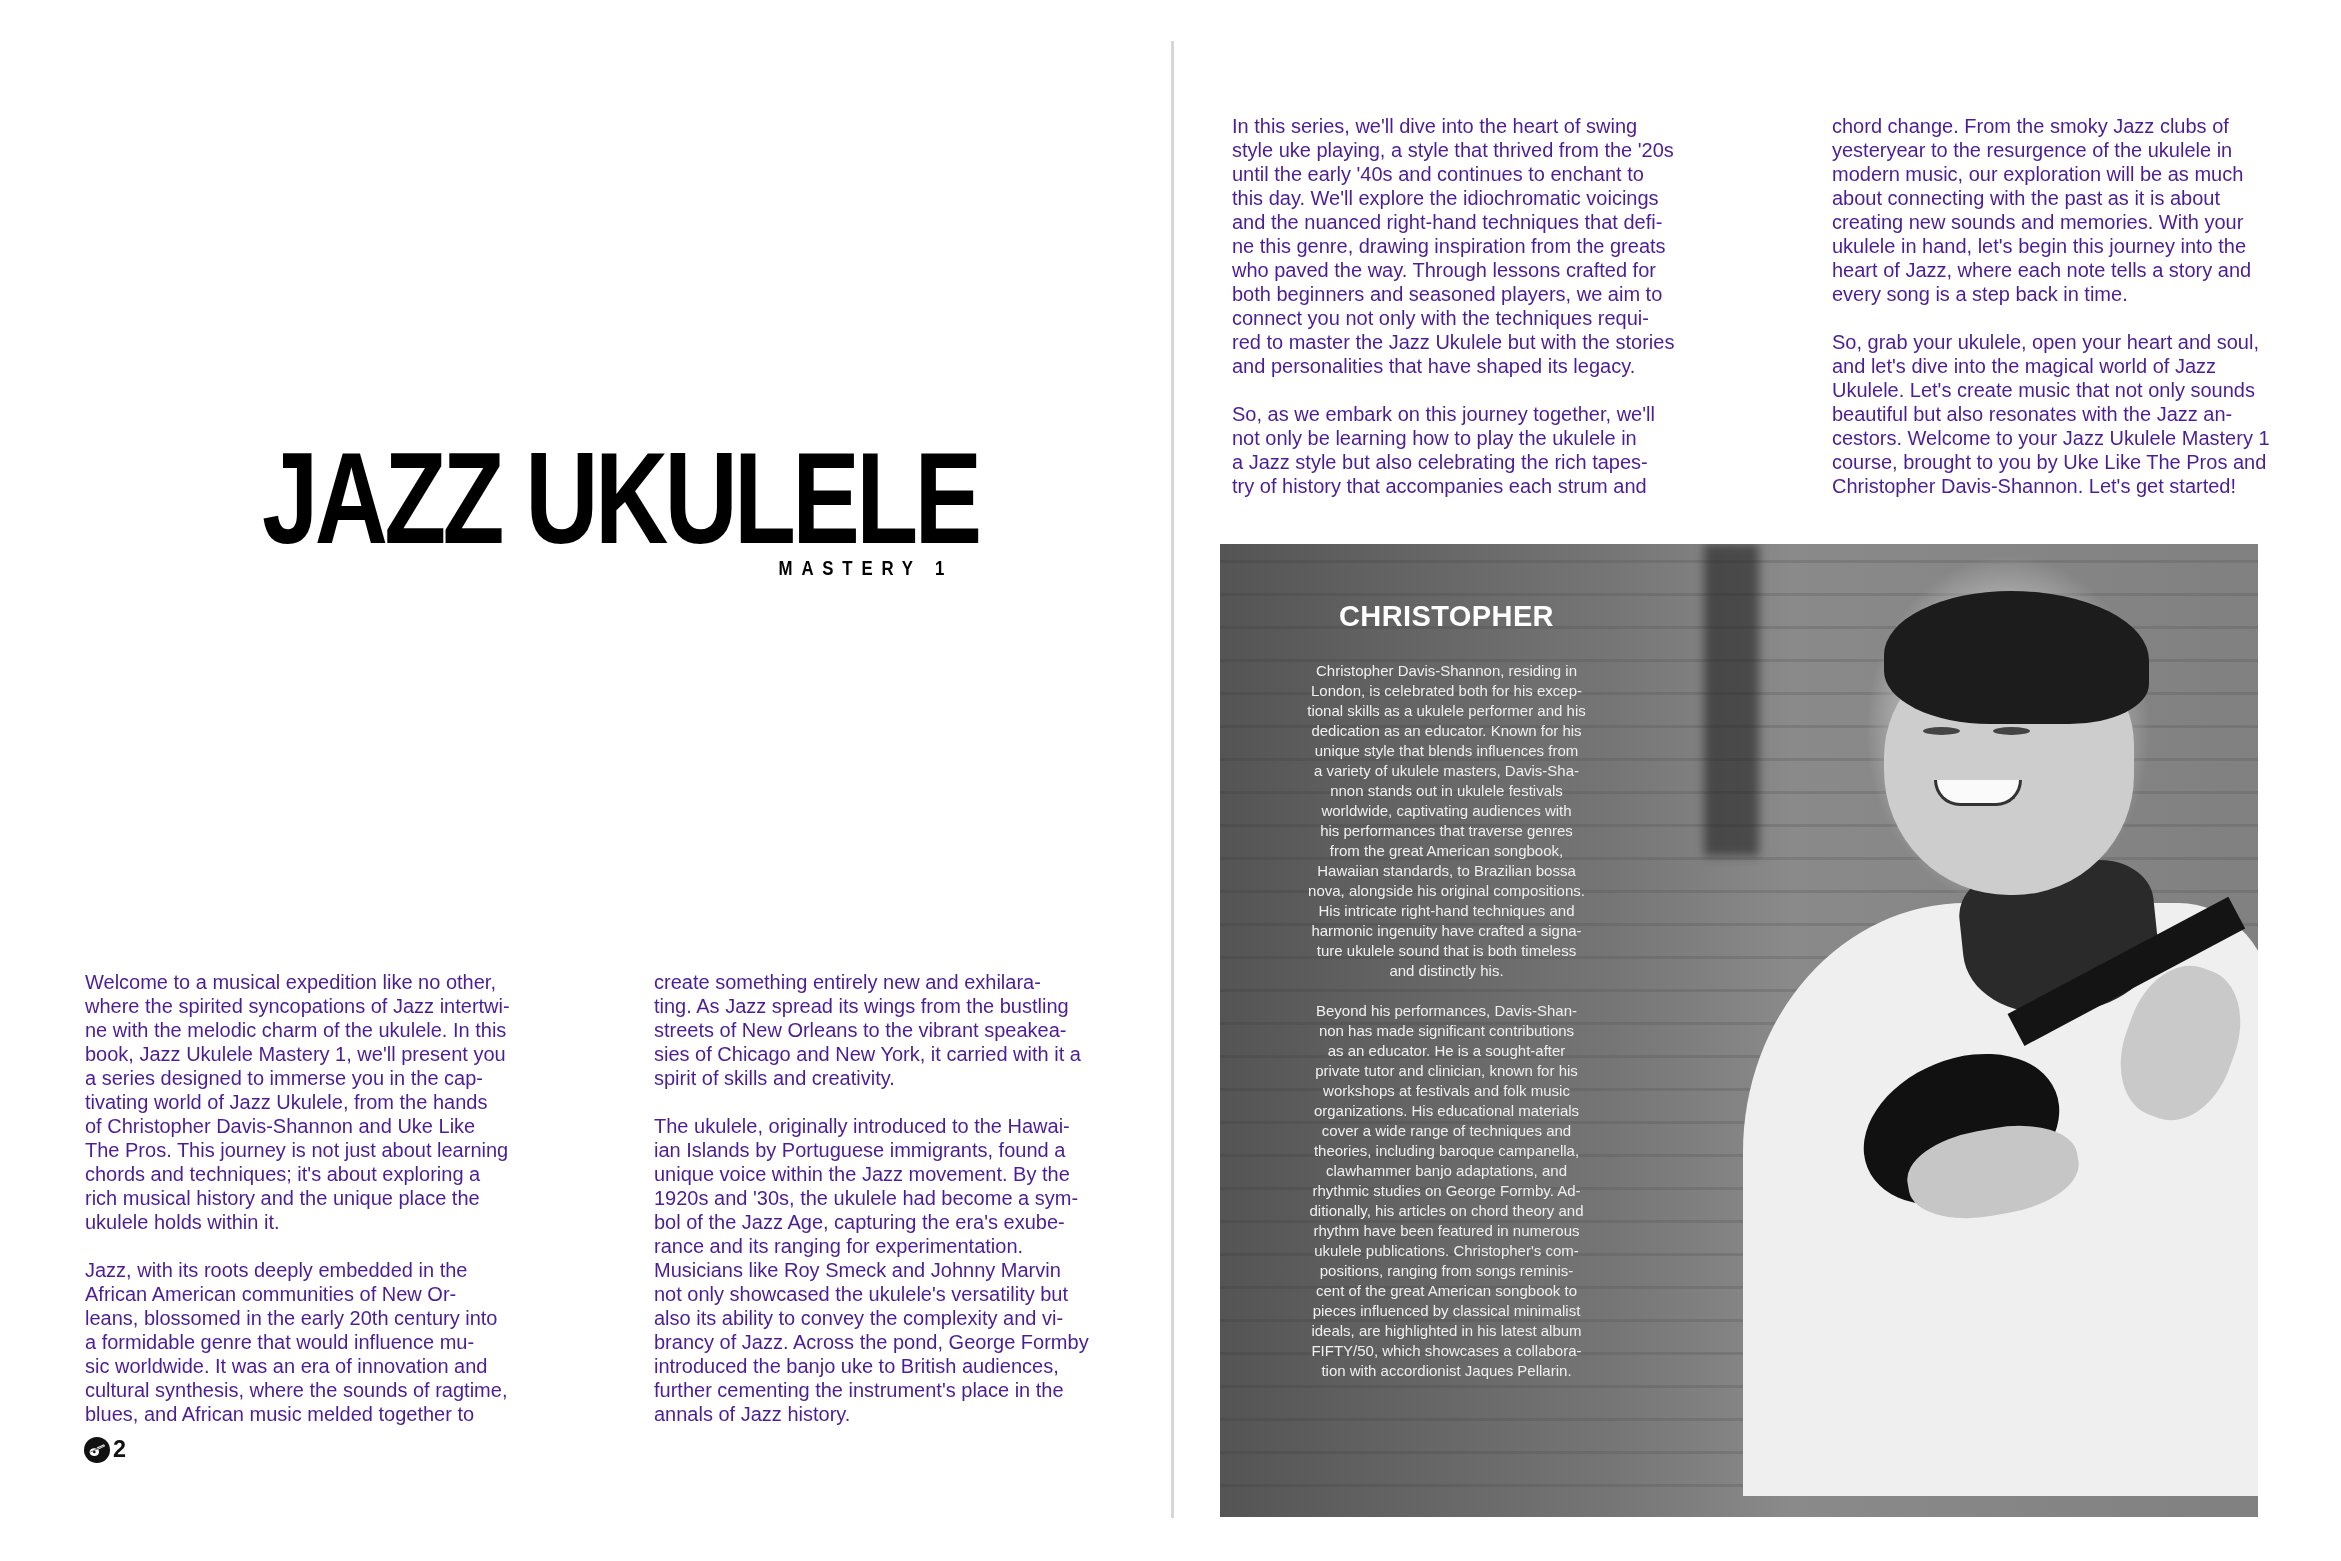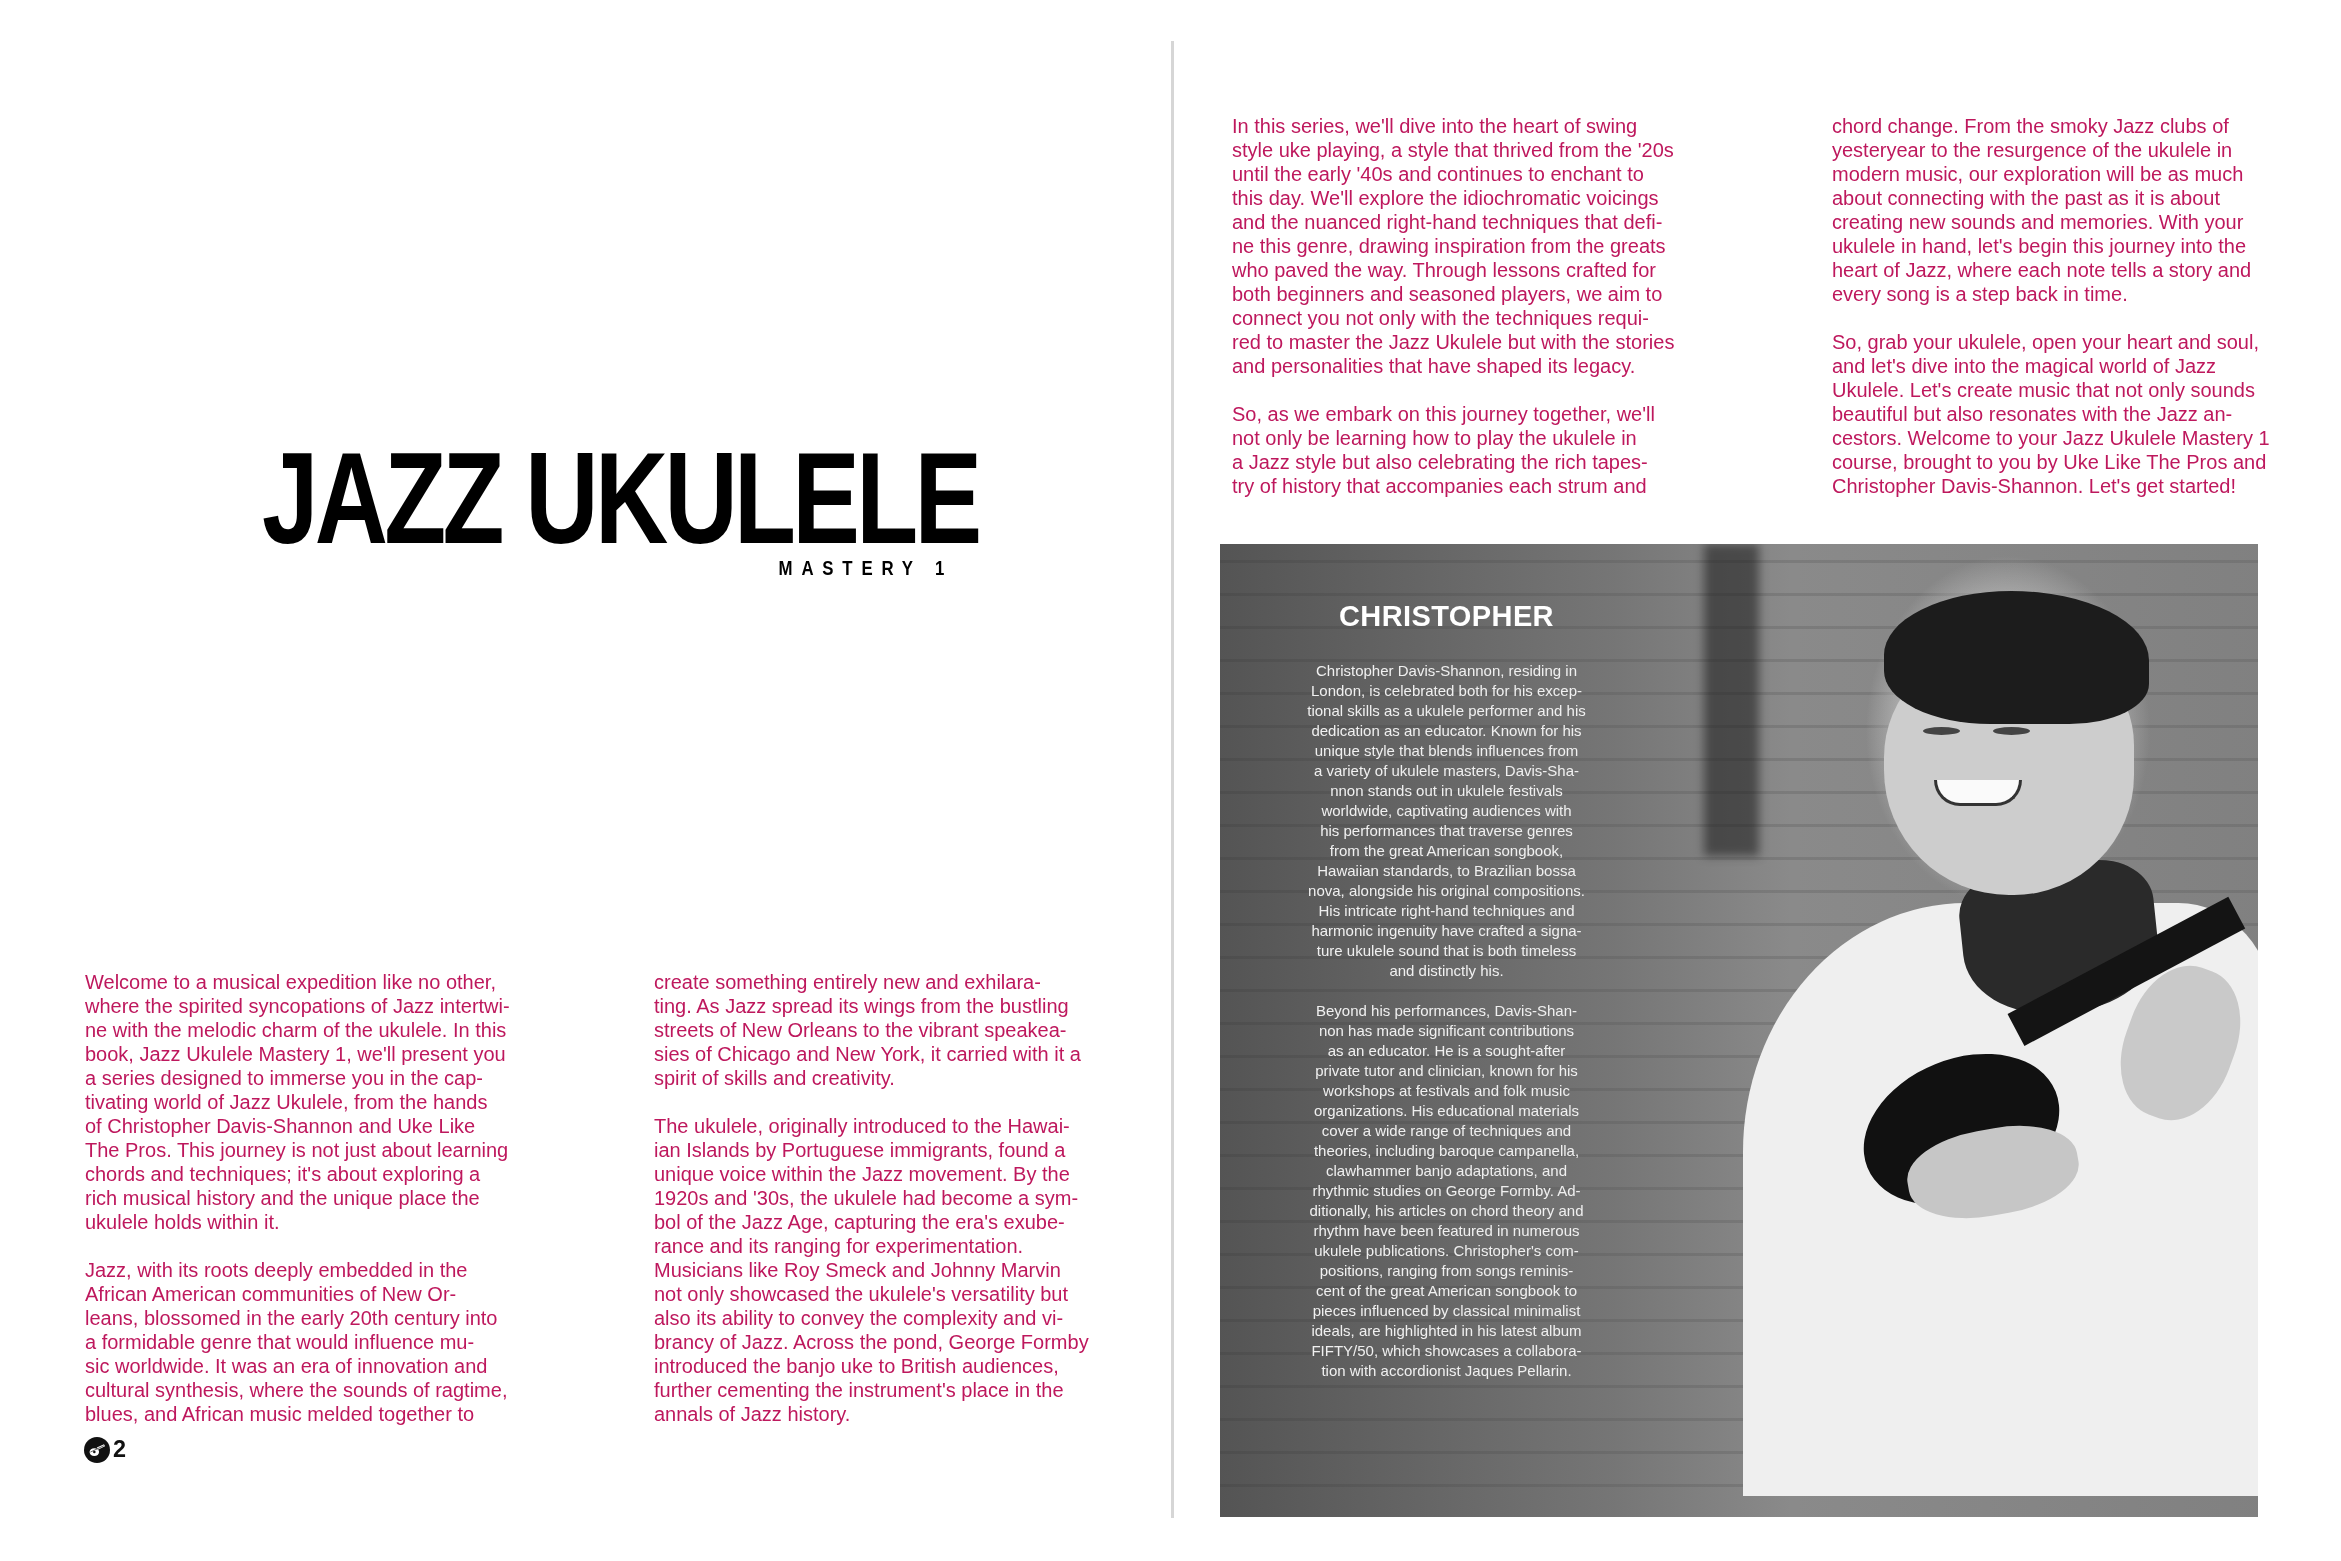--- a/index.html
+++ b/index.html
@@ -6,21 +6,21 @@
   body { width:2342px; height:1561px; background:#ffffff; position:relative; overflow:hidden; font-family:"Liberation Sans", sans-serif; color:#2a2a2a; }
   .page { position:absolute; top:12px; height:1561px; }
   .page-left { left:0; width:1171px; }
   .page-right { left:1173px; width:1169px; }
   .spine { position:absolute; left:1171px; top:41px; width:3.1px; height:1477px; background:#d6d6d6; }
 
   .title-block { position:absolute; left:262px; top:428px; width:691px; }
   .title { font-family:"Liberation Sans", sans-serif; font-weight:700; font-size:130px; line-height:117px; letter-spacing:-4.7px; color:#000; white-space:nowrap; transform:scaleX(0.78); transform-origin:left top; margin:0; }
   .subtitle { position:absolute; right:0; top:116px; font-weight:700; font-size:21px; letter-spacing:11px; color:#000; transform:scaleX(0.8); transform-origin:right top; white-space:nowrap; }
 
-  .col { position:absolute; font-size:20px; line-height:24px; color:#be185d; }
+  .col { position:absolute; font-size:20px; line-height:24px; color:#4c1d95; }
   .col p { margin:0 0 24px 0; }
   .col .line { display:block; white-space:nowrap; }
 
   .left-col1 { left:85px; top:958px; width:515px; }
   .left-col2 { left:618px; top:958px; width:515px;margin-left:36px; }
   .right-col1 { left:1232px; top:114px; width:515px; }
   .right-col2 { left:1832px; top:114px; width:515px; }
 
   .page-num { position:absolute; left:84px; top:1425px; display:flex; align-items:center; gap:3.1px; }
   .page-num .badge { width:26px; height:26px; border-radius:50%; background:#111; display:flex; align-items:center; justify-content:center; }

